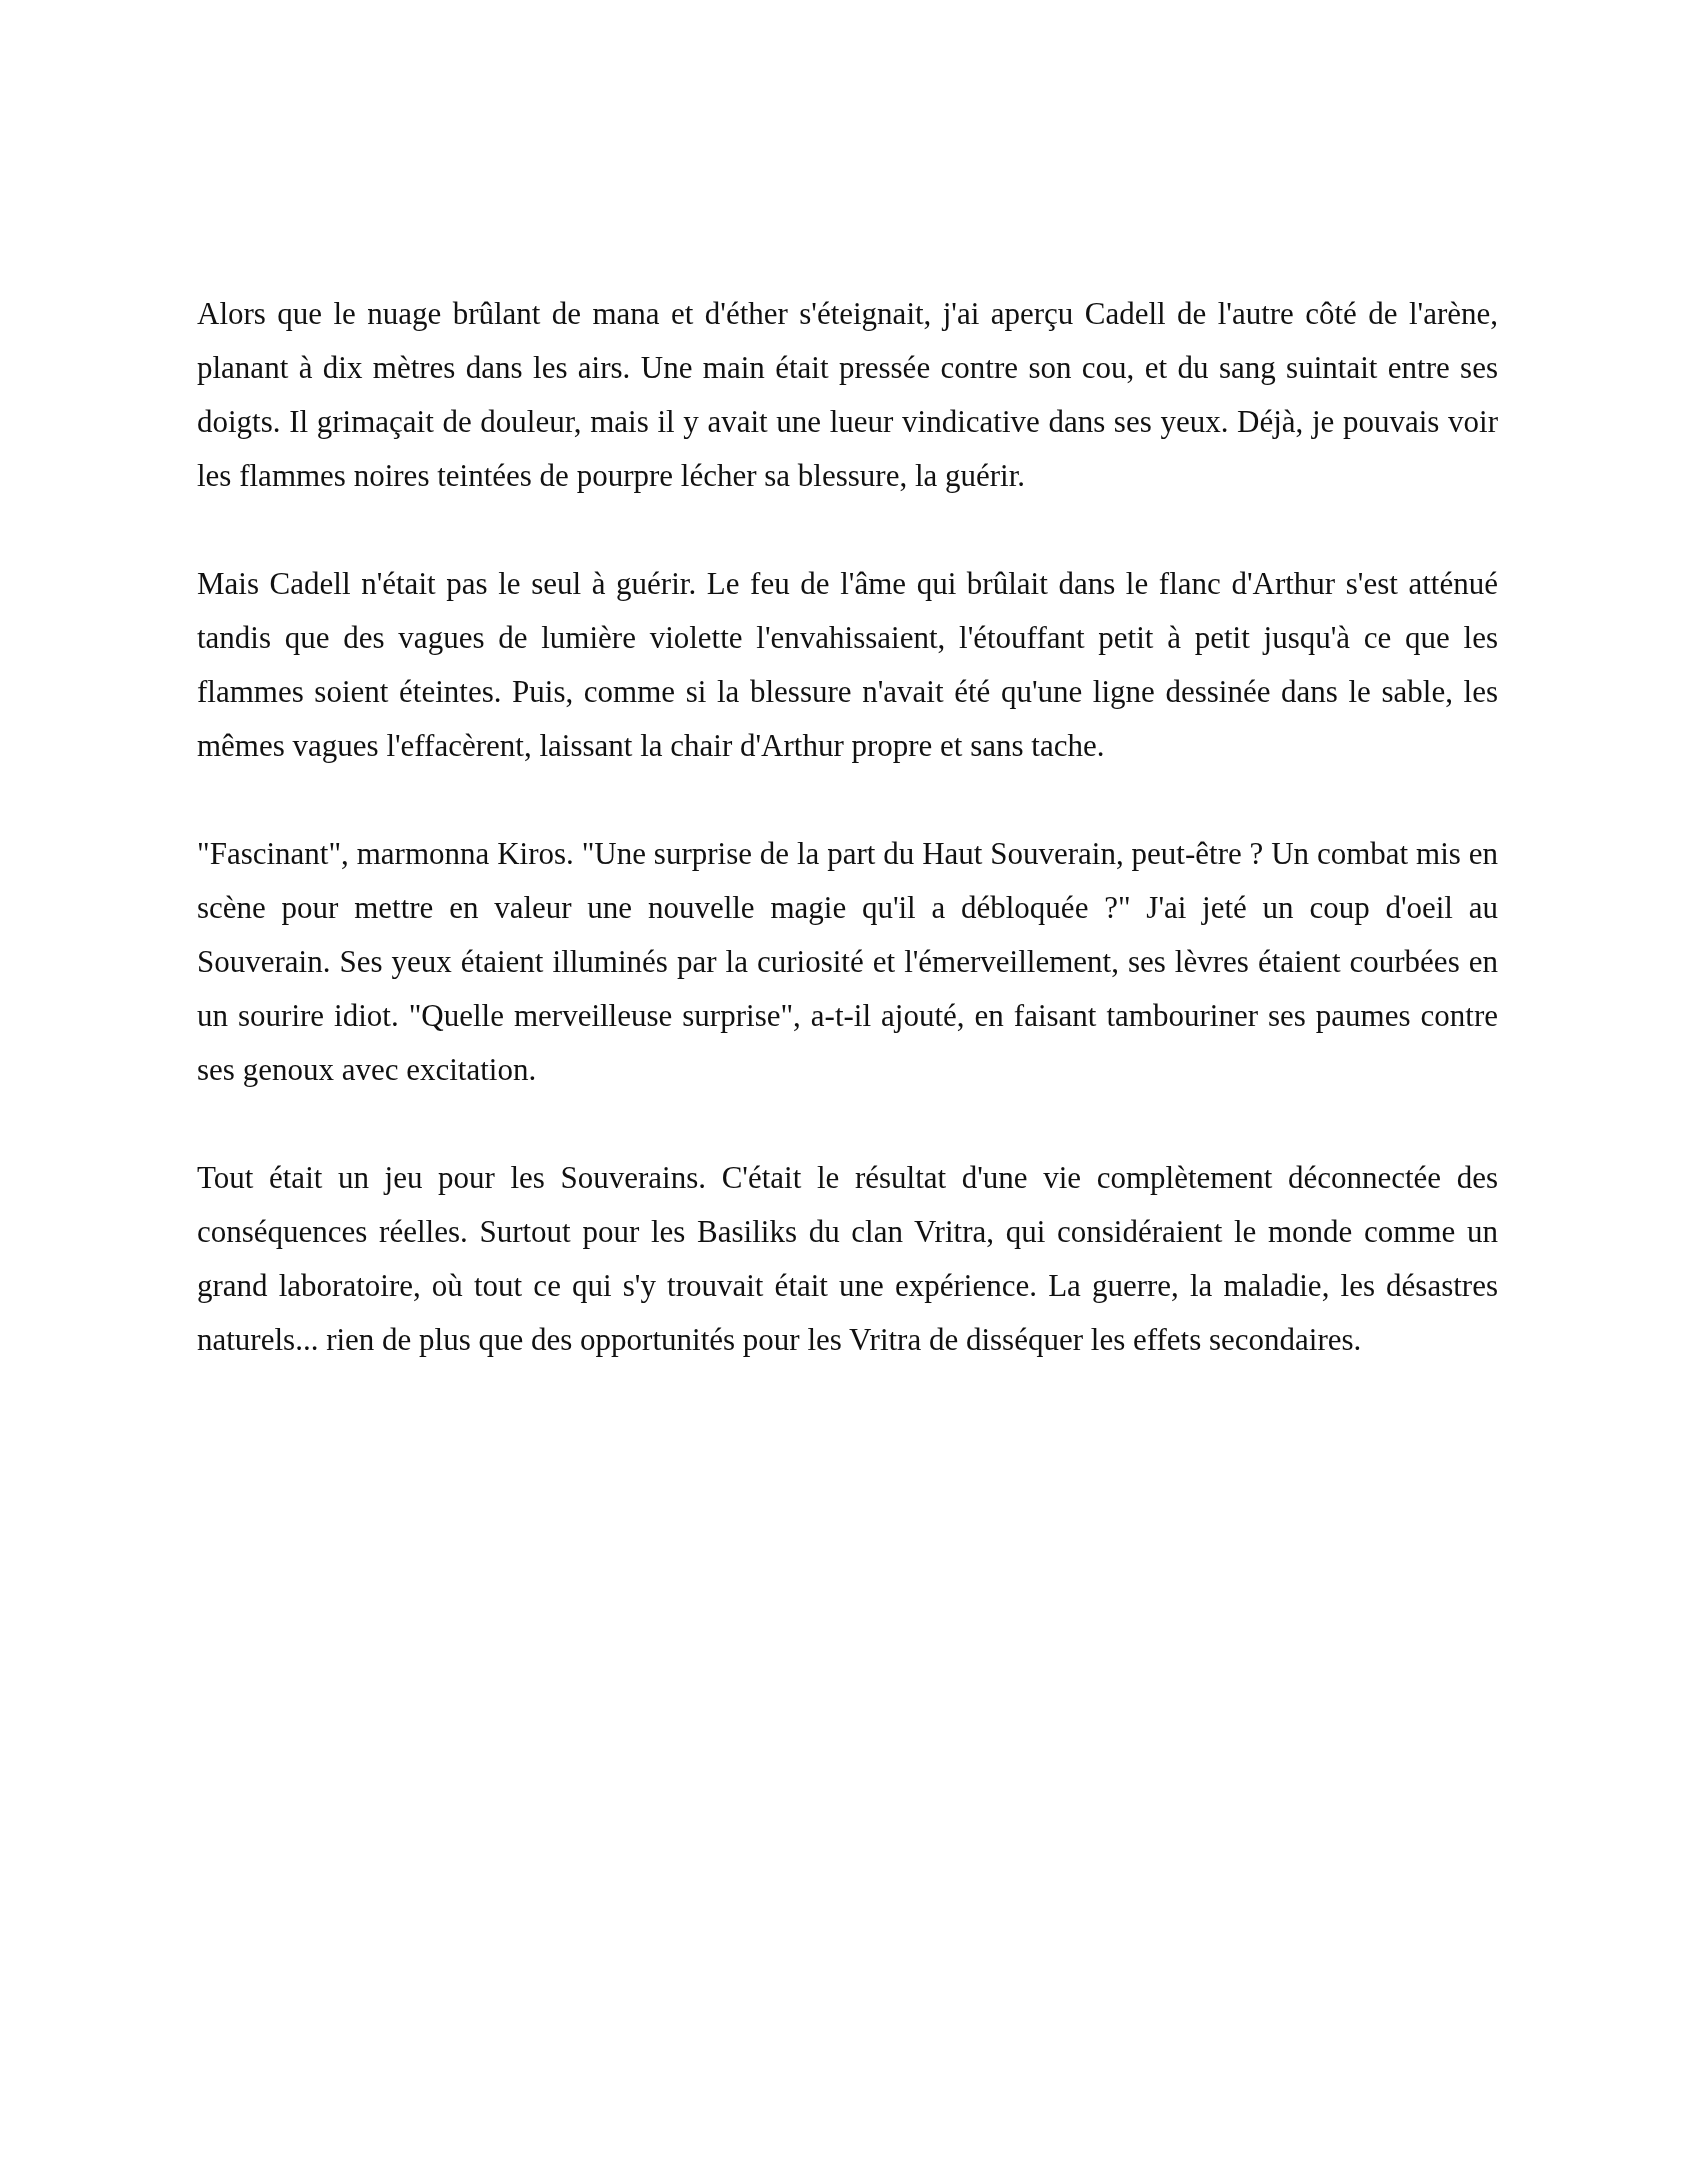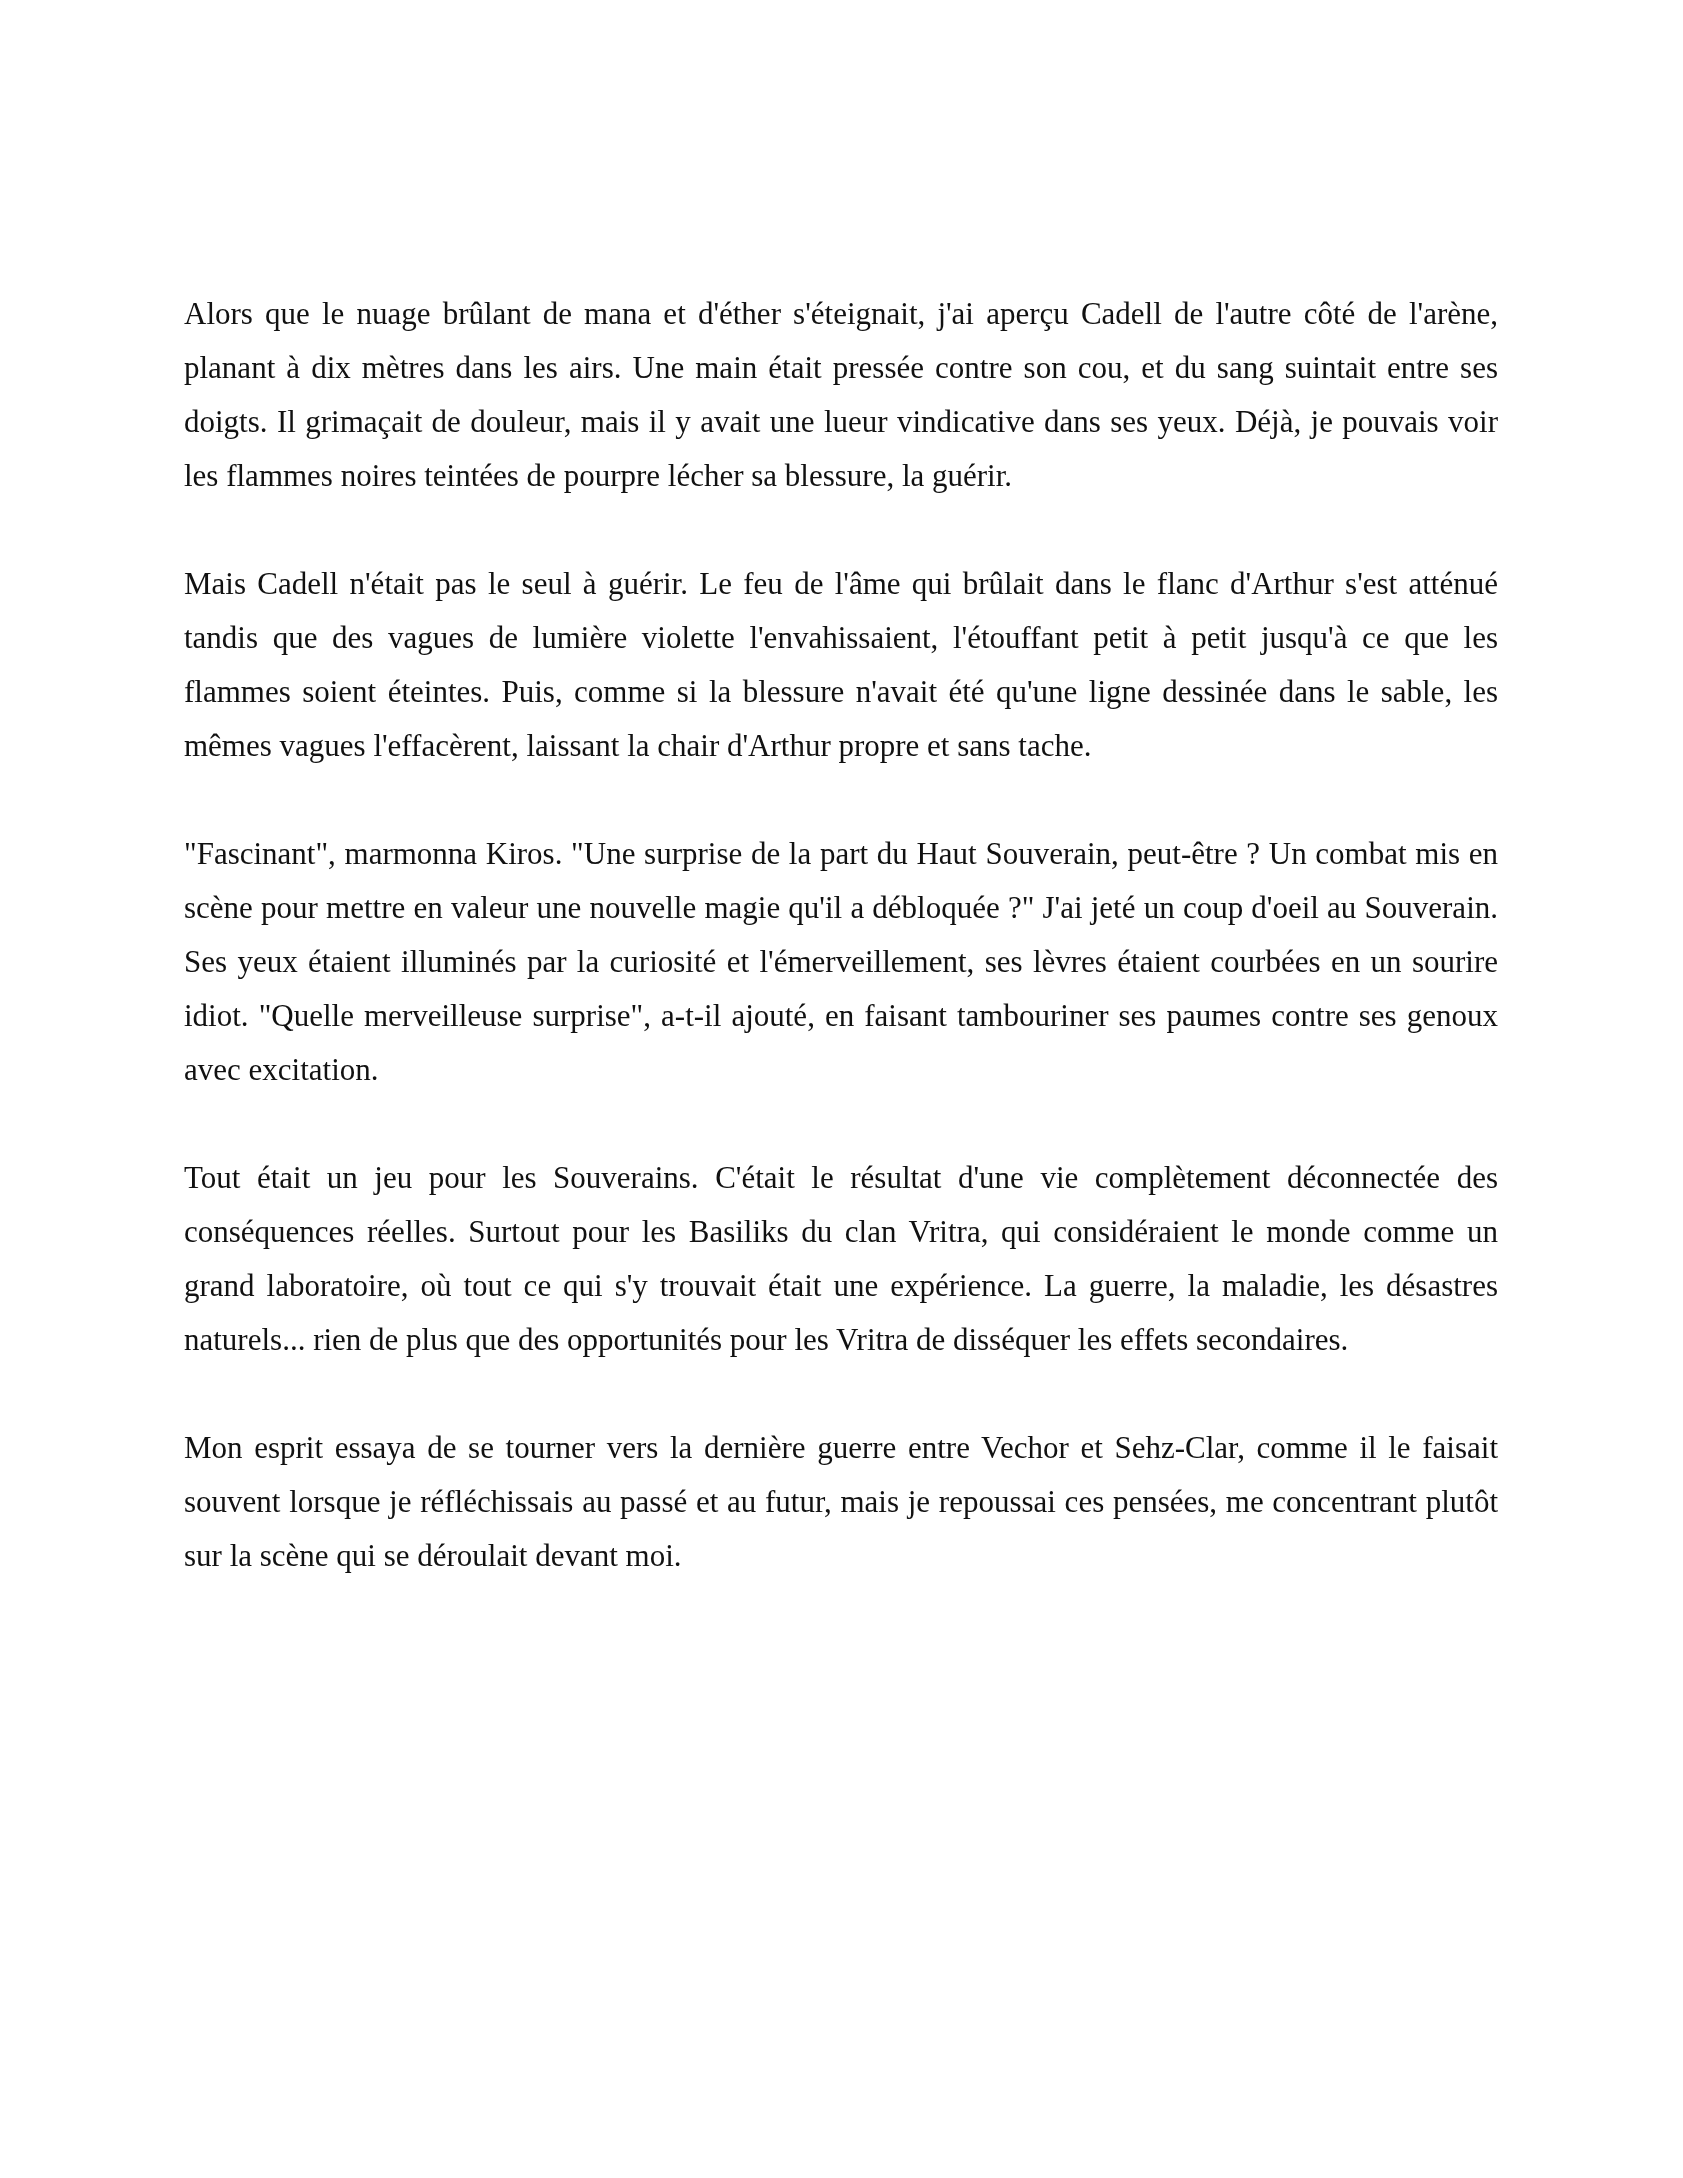--- a/index.html
+++ b/index.html
@@ -17,28 +17,27 @@
       position: absolute;
       left: 181px;
       top: 287px;
       width: 1317px;
       font-family: "Liberation Serif", "DejaVu Serif", serif;
       font-size: 31px;
       line-height: 54px;
       color: #111111;
     }
     .para {
-      margin: 0 0 54px 3px;
+      margin: 0 0 54px 16px;
       text-align: justify;
       text-align-last: left;
     }
   </style>
 </head>
 <body>
 
 <div class="page">
   <p class="para">Alors que le nuage brûlant de mana et d'éther s'éteignait, j'ai aperçu Cadell de l'autre côté de l'arène, planant à dix mètres dans les airs. Une main était pressée contre son cou, et du sang suintait entre ses doigts. Il grimaçait de douleur, mais il y avait une lueur vindicative dans ses yeux. Déjà, je pouvais voir les flammes noires teintées de pourpre lécher sa blessure, la guérir.</p>
   <p class="para">Mais Cadell n'était pas le seul à guérir. Le feu de l'âme qui brûlait dans le flanc d'Arthur s'est atténué tandis que des vagues de lumière violette l'envahissaient, l'étouffant petit à petit jusqu'à ce que les flammes soient éteintes. Puis, comme si la blessure n'avait été qu'une ligne dessinée dans le sable, les mêmes vagues l'effacèrent, laissant la chair d'Arthur propre et sans tache.</p>
   <p class="para">"Fascinant", marmonna Kiros. "Une surprise de la part du Haut Souverain, peut-être ? Un combat mis en scène pour mettre en valeur une nouvelle magie qu'il a débloquée ?" J'ai jeté un coup d'oeil au Souverain. Ses yeux étaient illuminés par la curiosité et l'émerveillement, ses lèvres étaient courbées en un sourire idiot. "Quelle merveilleuse surprise", a-t-il ajouté, en faisant tambouriner ses paumes contre ses genoux avec excitation.</p>
   <p class="para">Tout était un jeu pour les Souverains. C'était le résultat d'une vie complètement déconnectée des conséquences réelles. Surtout pour les Basiliks du clan Vritra, qui considéraient le monde comme un grand laboratoire, où tout ce qui s'y trouvait était une expérience. La guerre, la maladie, les désastres naturels... rien de plus que des opportunités pour les Vritra de disséquer les effets secondaires.</p>
-  <p class="para">Mon esprit essaya de se tourner vers la dernière guerre entre Vechor et Sehz-Clar, comme il le faisait souvent lorsque je réfléchissais au passé et au futur, mais je repoussai ces pensées, me concentrant plutôt sur la scène qui se déroulait devant moi.</p>
 </div>
 
 
 </body></html>

